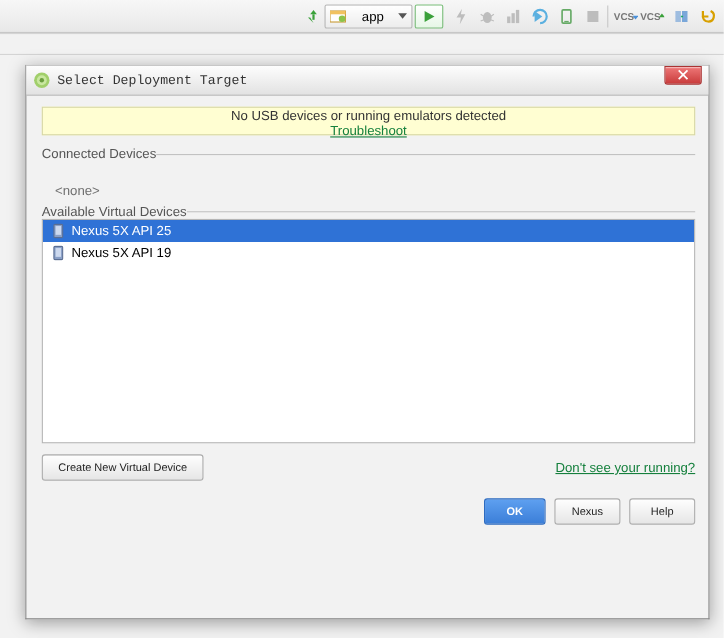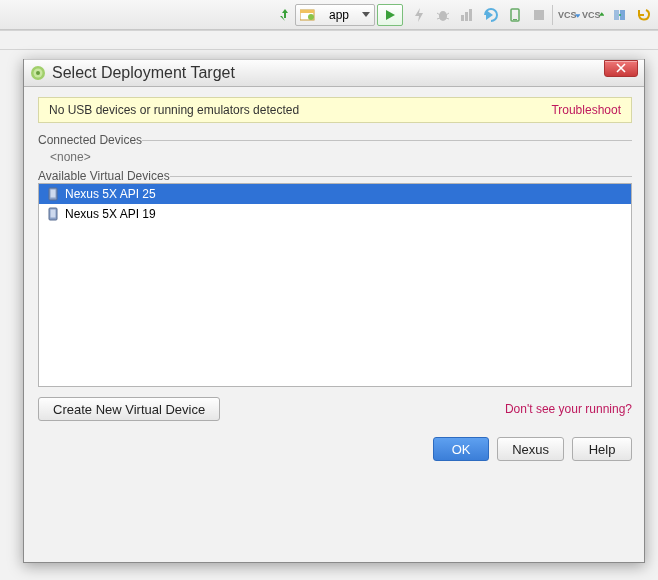--- a/index.html
+++ b/index.html
@@ -80,21 +80,21 @@
   }
   .titlebar {
     height: 28px;
     background: linear-gradient(#fdfdfd,#e2e2e2);
     border-top: 1px solid #c7c7c7;
     border-bottom: 1px solid #b5b5b5;
     display: flex; align-items: center;
     padding: 0 6px;
   }
   .title-icon { width:16px; height:16px; margin-right:6px; }
-  .title-text { font-size: 16px; color:#333; flex:1; }
+  .title-text { font-size: 12px; color:#333; flex:1;font-family:Liberation Mono, monospace; }
   .close-btn {
     width: 34px; height: 17px;
     border-radius: 0 0 3px 3px;
     background: linear-gradient(#e77,#c93b3b);
     border: 1px solid #a33;
     display:flex;align-items:center;justify-content:center;
     margin-top:-10px;
     box-shadow: inset 0 1px 0 rgba(255,255,255,0.4);
   }
   .dialog-body {
@@ -102,33 +102,35 @@
     height: calc(100% - 28px);
     display:flex; flex-direction:column;
   }
   .warning-bar {
     height: 26px;
     background: #fffed2;
     border: 1px solid #d7d7a6;
     display:flex; align-items:center;
     padding: 0 10px;
     margin-bottom: 8px;
+    flex-direction: column;
   }
   .warning-bar .msg { flex:1; color:#333; }
   .linklike {
-    color: #be185d;
+    color: #15803d;
+    text-decoration: underline;
     cursor: pointer;
   }
   .list-row {
     display:flex; align-items:center;
     height: 20px;
     padding-left: 8px;
     gap: 6px;
   }
-  .list-row.none { color:#707070; padding-left: 12px; }
+  .list-row.none { color:#707070; padding-left: 12px; margin-top: 16px; }
   .list-row.selected { background:#2f72d6; color:#fff; }
   .dev-icon { width:12px; height:16px; display:flex;align-items:center;justify-content:center; }
   
   .outer-heading {
     display:flex;align-items:center;color:#555;gap:0;
     margin-top:2px; margin-bottom:0;
   }
   .outer-heading .line{flex:1;height:1px;background:#c2c2c2;}
   .list-frame {
     background:#fff;
@@ -139,30 +141,30 @@
   .lower-row {
     display:flex; align-items:center;
     margin-top: 10px;
   }
   .btn {
     height: 24px;
     border: 1px solid #adadad;
     background: linear-gradient(#fefefe,#e6e6e6);
     border-radius: 3px;
     padding: 0 14px;
-    font-size: 13px;
+    font-size: 10px;
     color:#222;
     cursor:pointer;
     min-width: 60px;
   }
   .btn.primary {
     background: linear-gradient(#5ea0f0,#3b7ed8);
     border-color:#2d6bc0;
     color:#fff;
-    font-weight: 400;
+    font-weight: 700;
     min-width: 56px;
   }
   .footer {
     display:flex; justify-content:flex-end; gap:8px;
     margin-top: 16px;
   }
   .spacer { flex:1; }
 </style>
 </head>
 <body>

